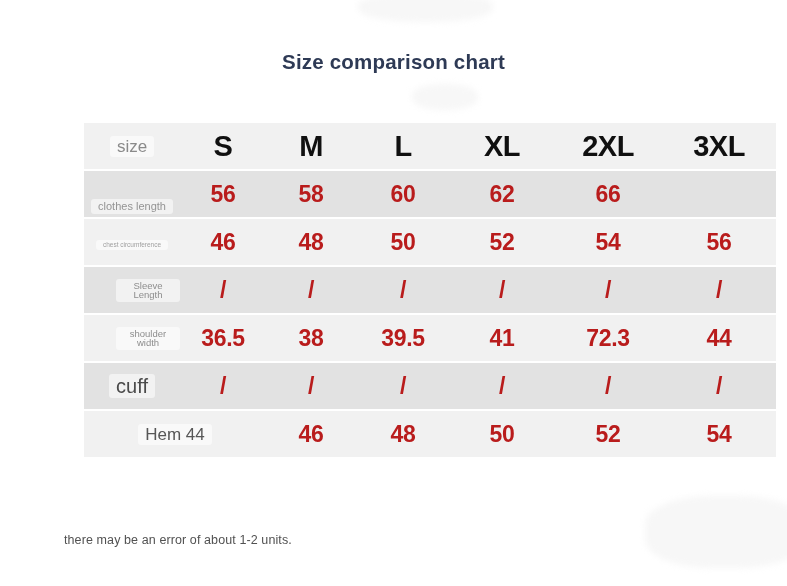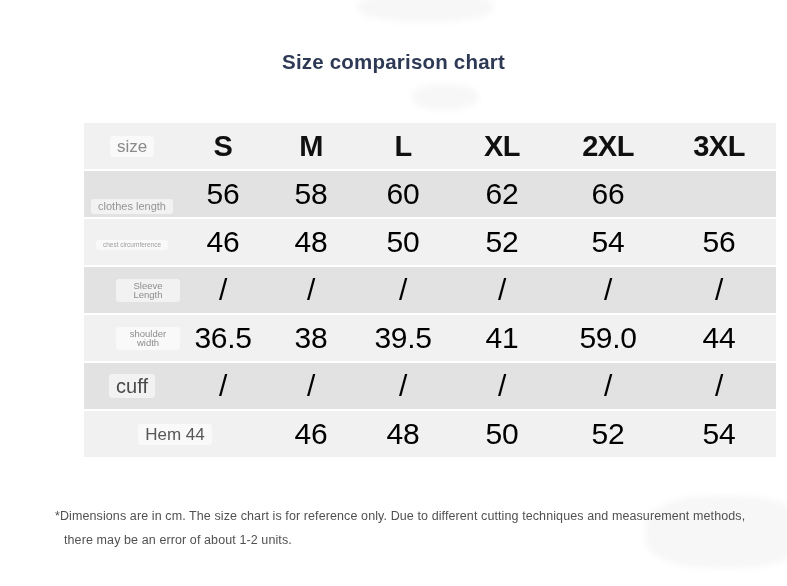--- a/index.html
+++ b/index.html
@@ -33,21 +33,21 @@
   .col-head{font-size:29px;font-weight:600;color:#101010;letter-spacing:-.5px;}
   .corner-label{font-size:17px;color:#8a8a8a;}
 
   .lbl{display:inline-block;background:rgba(255,255,255,.55);border-radius:3px;padding:2px 7px;}
   .lbl-sm{font-size:11px;color:#949494;margin-top:24px;}
   .lbl-xs{font-size:6.5px;color:#a0a0a0;}
   .lbl-md{font-size:9.5px;color:#8d8d8d;margin-left:32px;}
   .lbl-lg{font-size:20px;color:#4a4a4a;}
   .lbl-hem{font-size:17px;color:#575757;}
 
-  .val{font-size:30px;font-weight:400;color:#000000;letter-spacing:-.3px;}
+  .val{font-size:23px;font-weight:700;color:#b91c1c;letter-spacing:-.3px;}
   .hem-label{grid-column:1 / 3;text-align:center;}
 
   .footnote{position:absolute;color:#515151;font-size:12.5px;letter-spacing:.1px;}
   .fn1{left:55px;top:509px;}
   .fn2{left:64px;top:533px;}
 </style>
 </head>
 <body>
 
 <div class="page">
@@ -108,21 +108,21 @@
     </div>
 
     <div class="row light">
       <div class="cell">
         <span class="lbl lbl-md">shoulder width</span>
       </div>
       <div class="cell val">36.5</div>
       <div class="cell val">38</div>
       <div class="cell val">39.5</div>
       <div class="cell val">41</div>
-      <div class="cell val">59.0</div>
+      <div class="cell val">72.3</div>
       <div class="cell val">44</div>
     </div>
 
     <div class="row dark">
       <div class="cell">
         <span class="lbl lbl-lg">cuff</span>
       </div>
       <div class="cell val">/</div>
       <div class="cell val">/</div>
       <div class="cell val">/</div>
@@ -137,16 +137,15 @@
       </div>
       <div class="cell val">46</div>
       <div class="cell val">48</div>
       <div class="cell val">50</div>
       <div class="cell val">52</div>
       <div class="cell val">54</div>
     </div>
 
   </div>
 
-  <div class="footnote fn1">*Dimensions are in cm. The size chart is for reference only. Due to different cutting techniques and measurement methods,</div>
   <div class="footnote fn2">there may be an error of about 1-2 units.</div>
 
 </div>
 
 </body></html>

